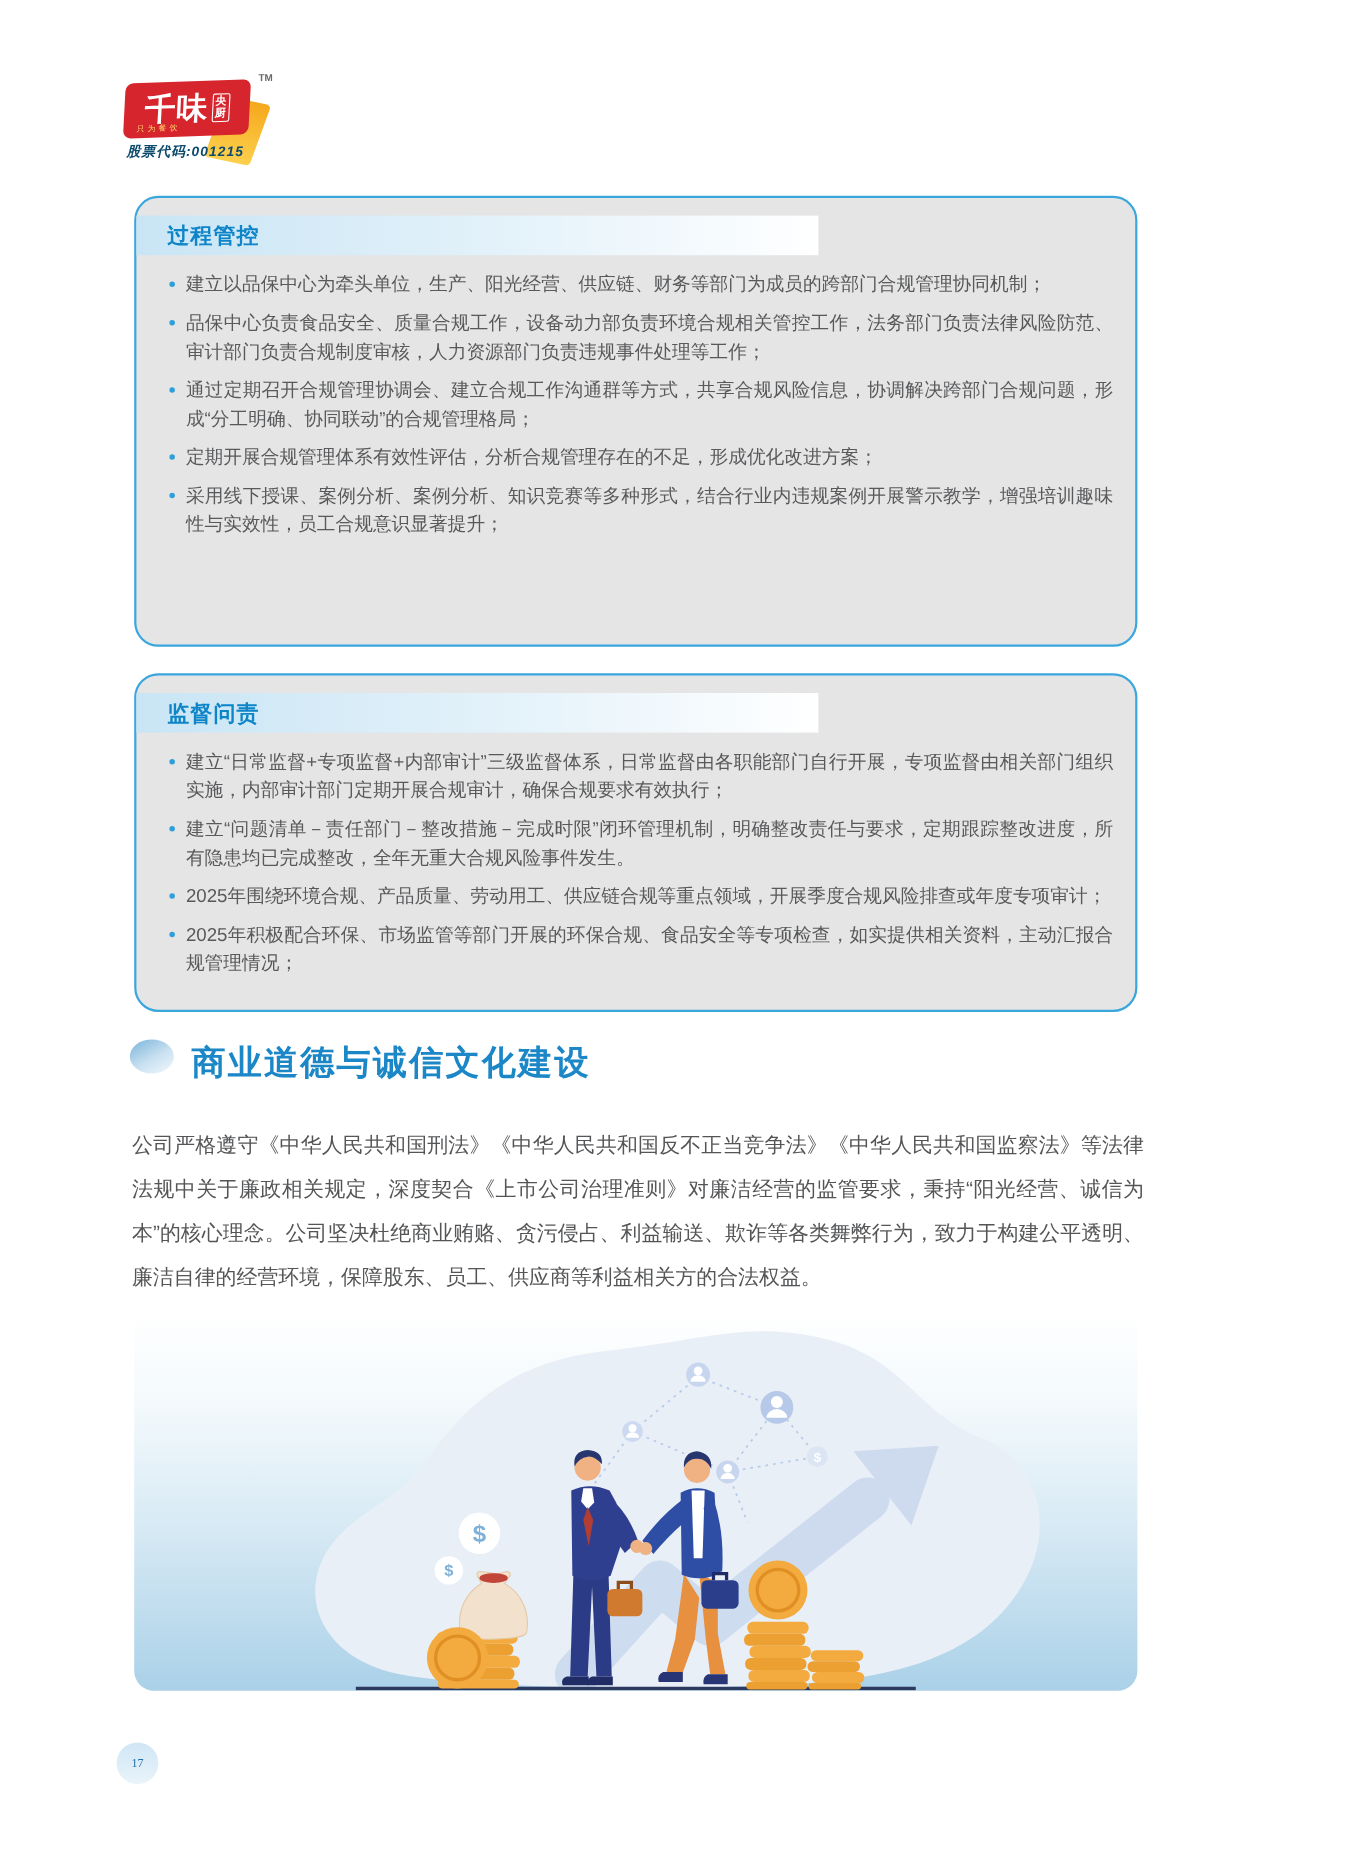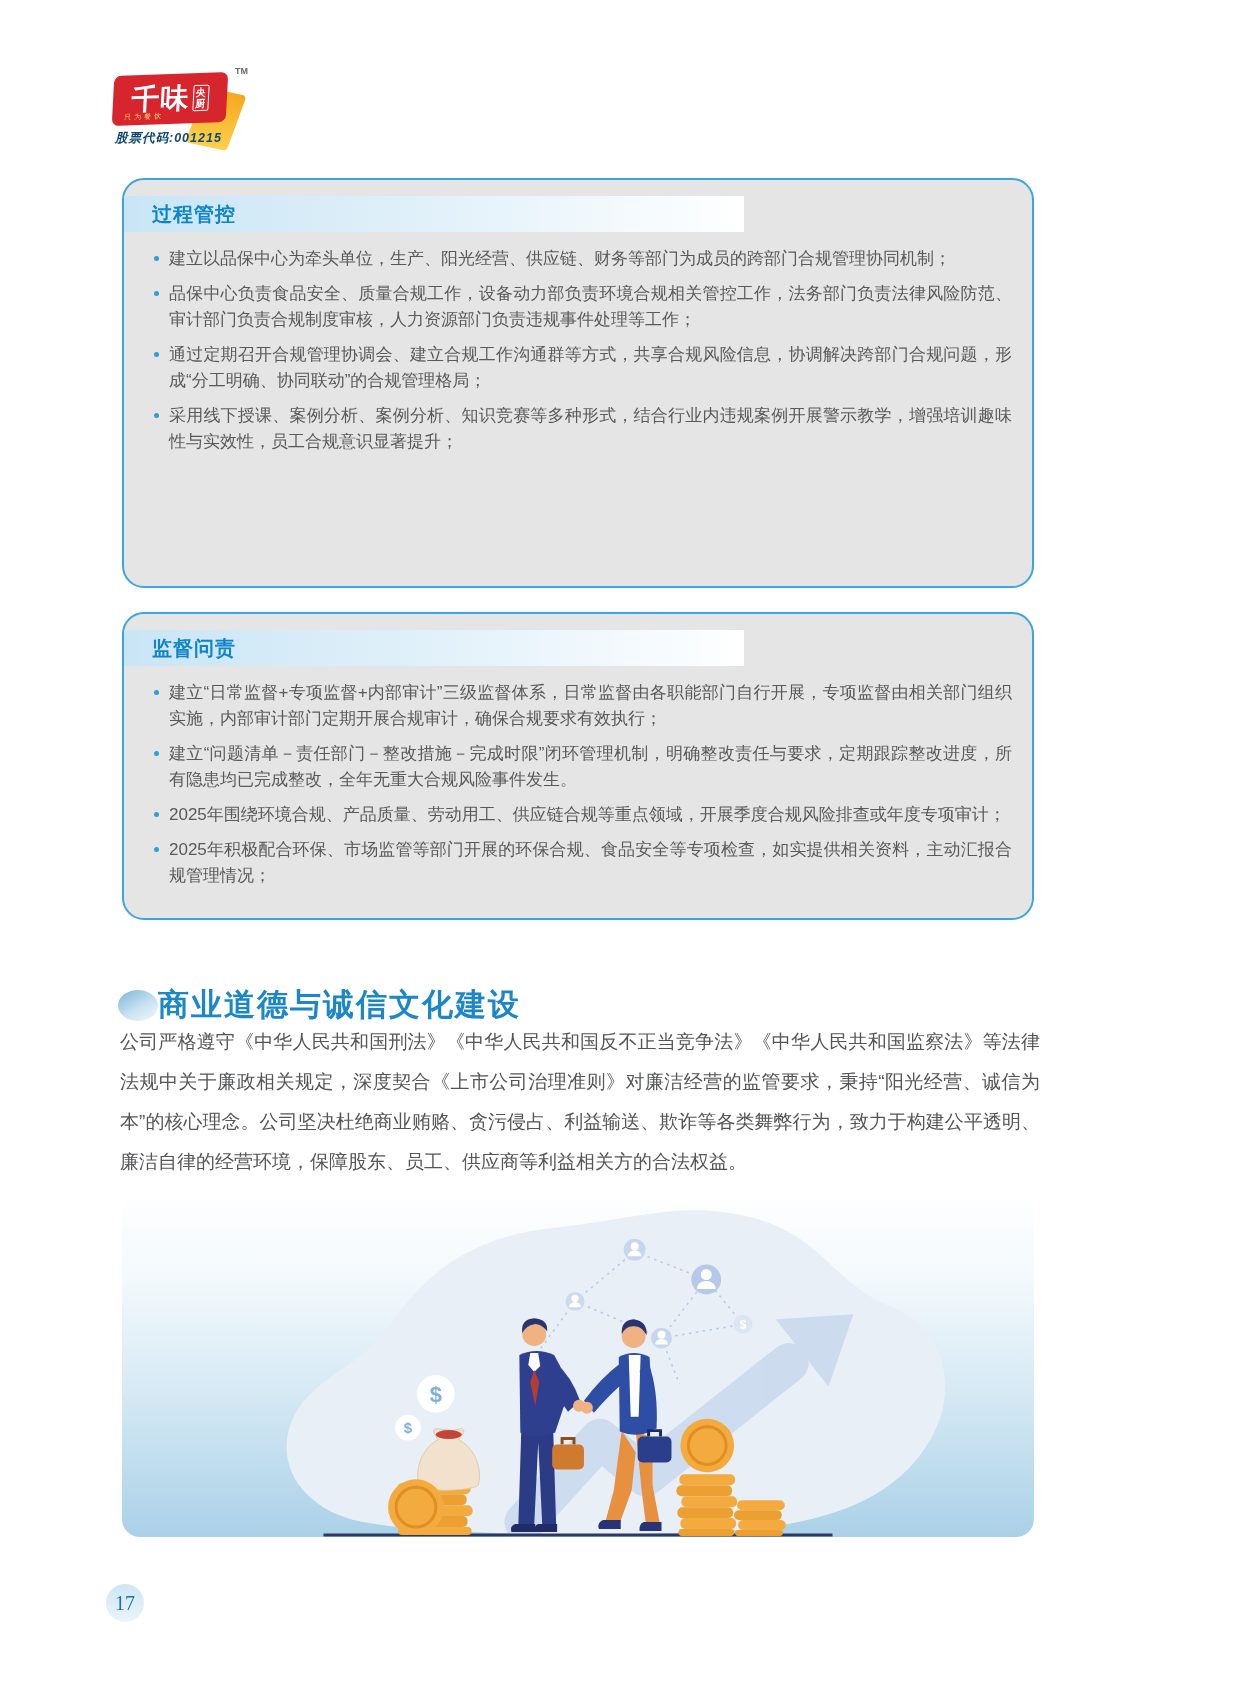--- a/index.html
+++ b/index.html
@@ -48,21 +48,21 @@
   .bullets li {
     position:relative; padding-left:17px; margin-bottom:9px;
     font-size:17px; line-height:26px; color:#58595b; text-align:justify;
   }
   .bullets li::before {
     content:""; position:absolute; left:2px; top:10px;
     width:5px; height:5px; border-radius:50%; background:#2e9fd8;
   }
 
   
-  .section-head { position:absolute; left:118px; top:984px; display:flex; align-items:center; gap:0; }
+  .section-head { position:absolute; left:118px; top:945px; display:flex; align-items:flex-start; gap:16px; }
   .section-dot {
     width:40px; height:31px; border-radius:50%;
     background:linear-gradient(150deg,#8fc0e0 15%,#c9e1f1 55%,#e9f3fa 90%);
   }
   .section-title { font-size:31px; font-weight:bold; color:#1b87c6; letter-spacing:2px; }
 
   
   .intro {
     position:absolute; left:120px; top:1022px; width:920px;
     font-size:19px; line-height:40px; color:#545557; text-align:justify;
@@ -74,21 +74,21 @@
     border-radius:18px; overflow:hidden;
     background:linear-gradient(180deg,#ffffff 0%,#f3f9fc 25%,#d6e9f4 58%,#aad1e8 100%);
   }
   .illus svg { display:block; width:100%; height:100%; }
 
   
   .page-num {
     position:absolute; left:106px; top:1584px; width:38px; height:38px; border-radius:50%;
     background:linear-gradient(180deg,#cfe6f5,#eaf4fb);
     display:flex; align-items:center; justify-content:center;
-    font-size:20px; color:#1f6fa8; font-family:"Liberation Serif","DejaVu Serif",serif;
+    font-size:11px; color:#1f6fa8; font-family:"Liberation Serif","DejaVu Serif",serif;
   }
 </style>
 </head>
 <body>
 
 <div class="logo">
   <div class="logo-yellow"></div>
   <div class="logo-red">
     <span class="logo-main">千味</span>
     <span class="logo-sub">
@@ -102,20 +102,21 @@
 </div>
 
 <section class="panel panel-1">
   <div class="panel-title-strip">
     <span class="panel-title">过程管控</span>
   </div>
   <ul class="bullets">
     <li>建立以品保中心为牵头单位，生产、阳光经营、供应链、财务等部门为成员的跨部门合规管理协同机制；</li>
     <li>品保中心负责食品安全、质量合规工作，设备动力部负责环境合规相关管控工作，法务部门负责法律风险防范、审计部门负责合规制度审核，人力资源部门负责违规事件处理等工作；</li>
     <li>通过定期召开合规管理协调会、建立合规工作沟通群等方式，共享合规风险信息，协调解决跨部门合规问题，形成“分工明确、协同联动”的合规管理格局；</li>
+    <li>定期开展合规管理体系有效性评估，分析合规管理存在的不足，形成优化改进方案；</li>
     <li>采用线下授课、案例分析、案例分析、知识竞赛等多种形式，结合行业内违规案例开展警示教学，增强培训趣味性与实效性，员工合规意识显著提升；</li>
   </ul>
 </section>
 
 <section class="panel panel-2">
   <div class="panel-title-strip">
     <span class="panel-title">监督问责</span>
   </div>
   <ul class="bullets">
     <li>建立“日常监督+专项监督+内部审计”三级监督体系，日常监督由各职能部门自行开展，专项监督由相关部门组织实施，内部审计部门定期开展合规审计，确保合规要求有效执行；</li>

